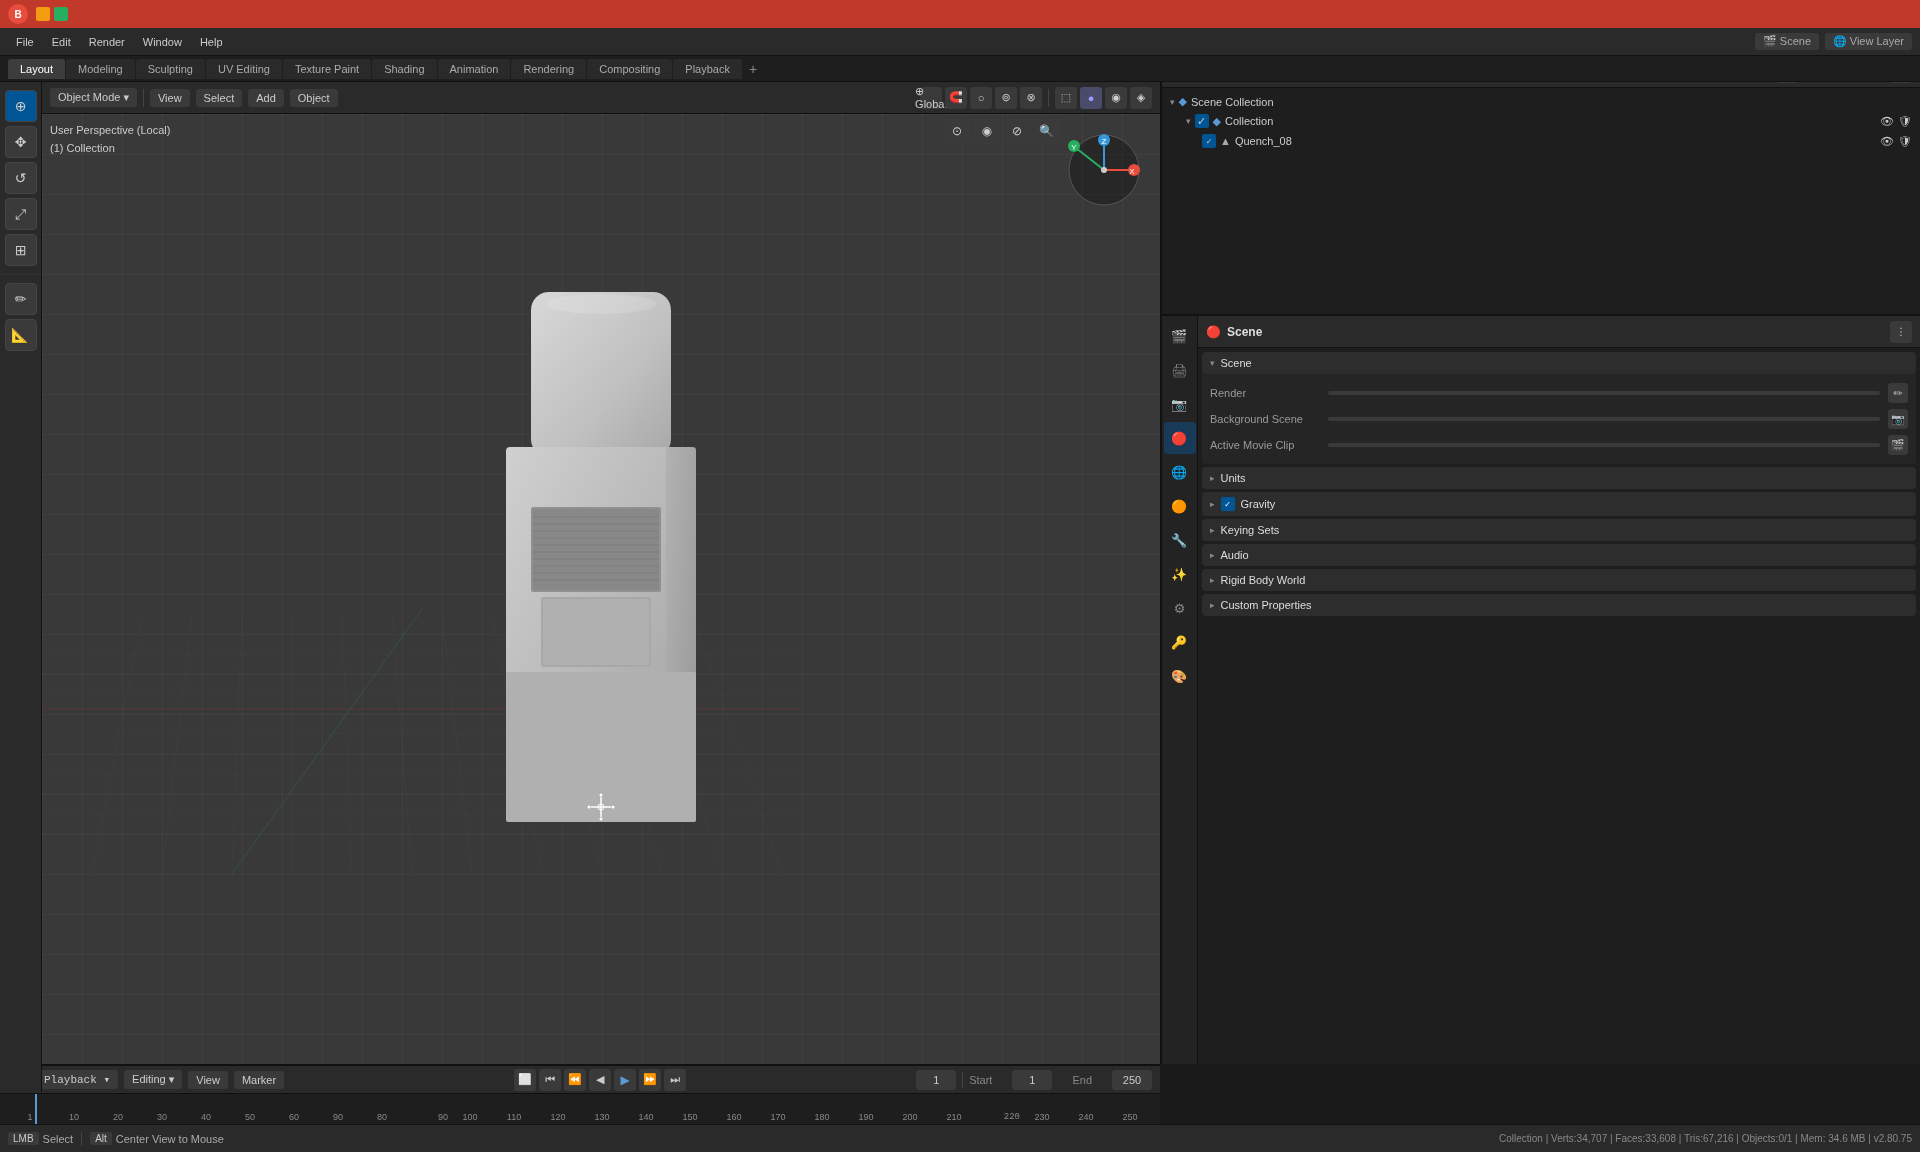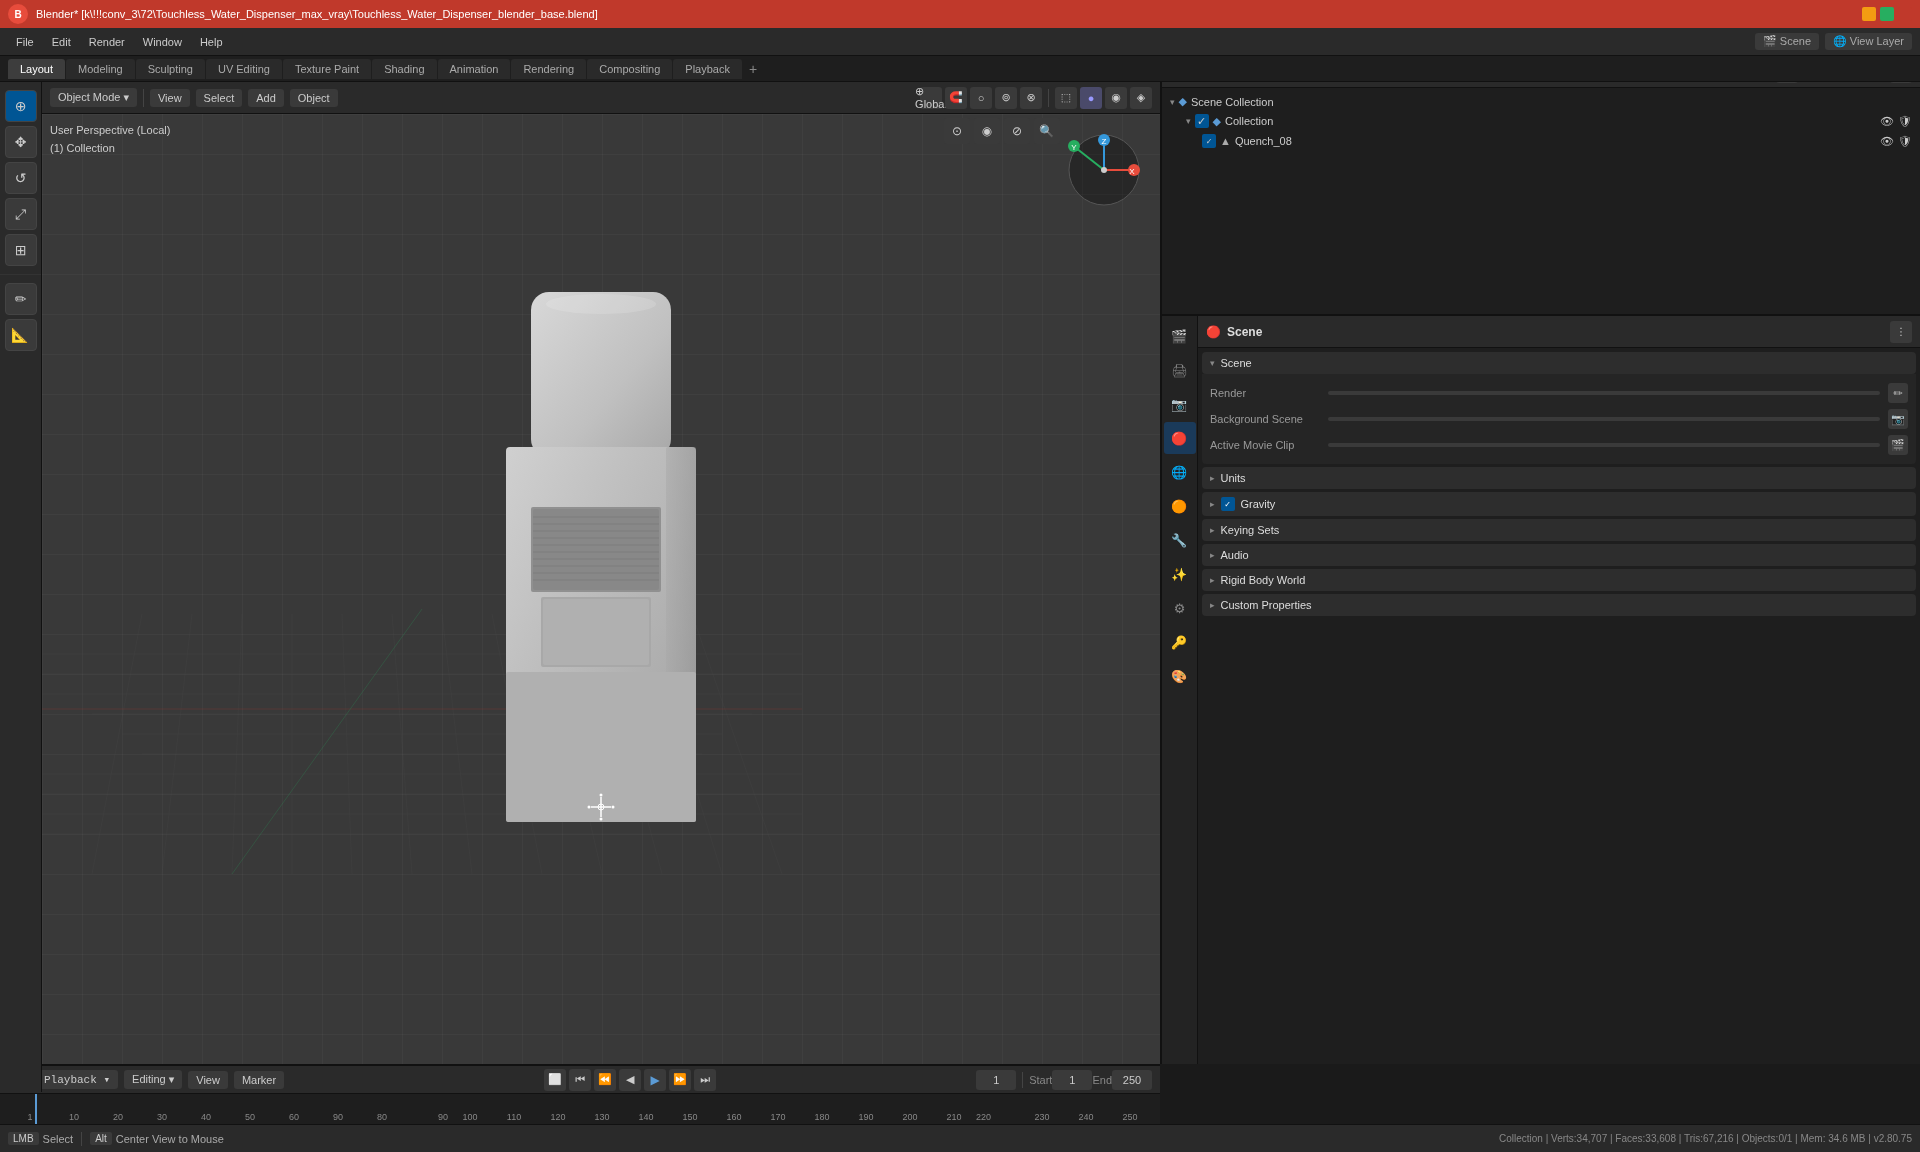--- a/index.html
+++ b/index.html
@@ -190,21 +190,20 @@
       background: #3a3a3a; border-radius: 3px;
       display: flex; align-items: center; justify-content: center;
       font-size: 11px; color: #ccc; cursor: pointer;
     }
   </style>
 </head>
 <body>
 
 <div id="title-bar">
   <div class="blender-logo">B</div>
-  <span class="title-text">Blender* [k\!!!conv_3\72\Touchless_Water_Dispenser_max_vray\Touchless_Water_Dispenser_blender_base.blend]</span>
   <div class="window-controls">
     <button class="win-btn minimize"></button>
     <button class="win-btn maximize"></button>
     <button class="win-btn close"></button>
   </div>
 </div>
 
 <div id="menu-bar">
   <div class="menu-item">File</div>
   <div class="menu-item">Edit</div>
@@ -553,21 +552,21 @@
       <div style="width:22px;height:22px;background:#3a3a3a;border-radius:3px;display:flex;align-items:center;justify-content:center;cursor:pointer;font-size:12px;color:#5b9bd5;">▶</div>
       <div style="width:22px;height:22px;background:#3a3a3a;border-radius:3px;display:flex;align-items:center;justify-content:center;cursor:pointer;font-size:11px;">⏩</div>
       <div style="width:22px;height:22px;background:#3a3a3a;border-radius:3px;display:flex;align-items:center;justify-content:center;cursor:pointer;font-size:11px;">⏭</div>
     </div>
     <div style="flex:1;"></div>
 
     <div style="display:flex;align-items:center;gap:4px;font-size:11px;">
       <div style="width:40px;height:20px;background:#3a3a3a;border-radius:3px;text-align:center;line-height:20px;cursor:pointer;">1</div>
     </div>
     <div style="width:1px;height:16px;background:#444;"></div>
-    <div style="display:flex;align-items:center;gap:0;font-size:11px;">
+    <div style="display:flex;align-items:center;gap:20px;font-size:11px;">
       <span style="color:#888;">Start</span>
       <div style="width:40px;height:20px;background:#3a3a3a;border-radius:3px;text-align:center;line-height:20px;cursor:pointer;">1</div>
       <span style="color:#888;">End</span>
       <div style="width:40px;height:20px;background:#3a3a3a;border-radius:3px;text-align:center;line-height:20px;cursor:pointer;">250</div>
     </div>
   </div>
 
   <div style="height:32px;background:#1e1e1e;position:relative;overflow:hidden;">
     <div style="position:absolute;left:0;top:0;bottom:0;width:2px;background:#5b9bd5;left:3%;"></div>
     <div style="display:flex;align-items:flex-end;padding:4px 8px;font-size:9px;color:#888;height:100%;">
@@ -586,21 +585,21 @@
       <span style="flex:1;text-align:center;">120</span>
       <span style="flex:1;text-align:center;">130</span>
       <span style="flex:1;text-align:center;">140</span>
       <span style="flex:1;text-align:center;">150</span>
       <span style="flex:1;text-align:center;">160</span>
       <span style="flex:1;text-align:center;">170</span>
       <span style="flex:1;text-align:center;">180</span>
       <span style="flex:1;text-align:center;">190</span>
       <span style="flex:1;text-align:center;">200</span>
       <span style="flex:1;text-align:center;">210</span>
-      <span style="flex:1;text-align:left;">220</span>
+      <span style="flex:1;text-align:right;font-family:Liberation Mono, monospace;">220</span>
       <span style="flex:1;text-align:center;">230</span>
       <span style="flex:1;text-align:center;">240</span>
       <span style="flex:1;text-align:center;">250</span>
     </div>
   </div>
 </div>
 
 <div id="status-bar">
   <div style="display:flex;align-items:center;gap:4px;">
     <span style="background:#3a3a3a;padding:1px 5px;border-radius:2px;font-size:10px;color:#ccc;">LMB</span>

